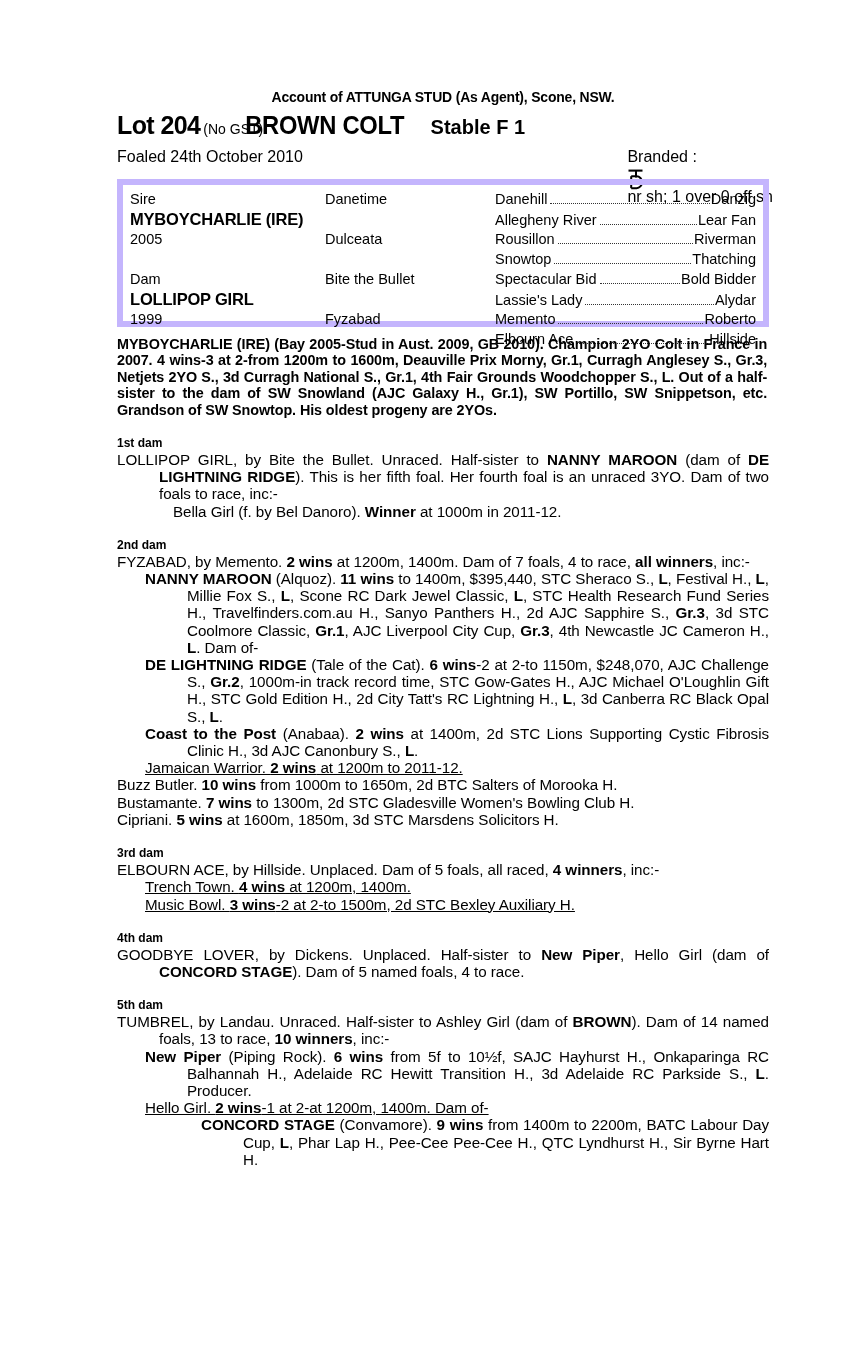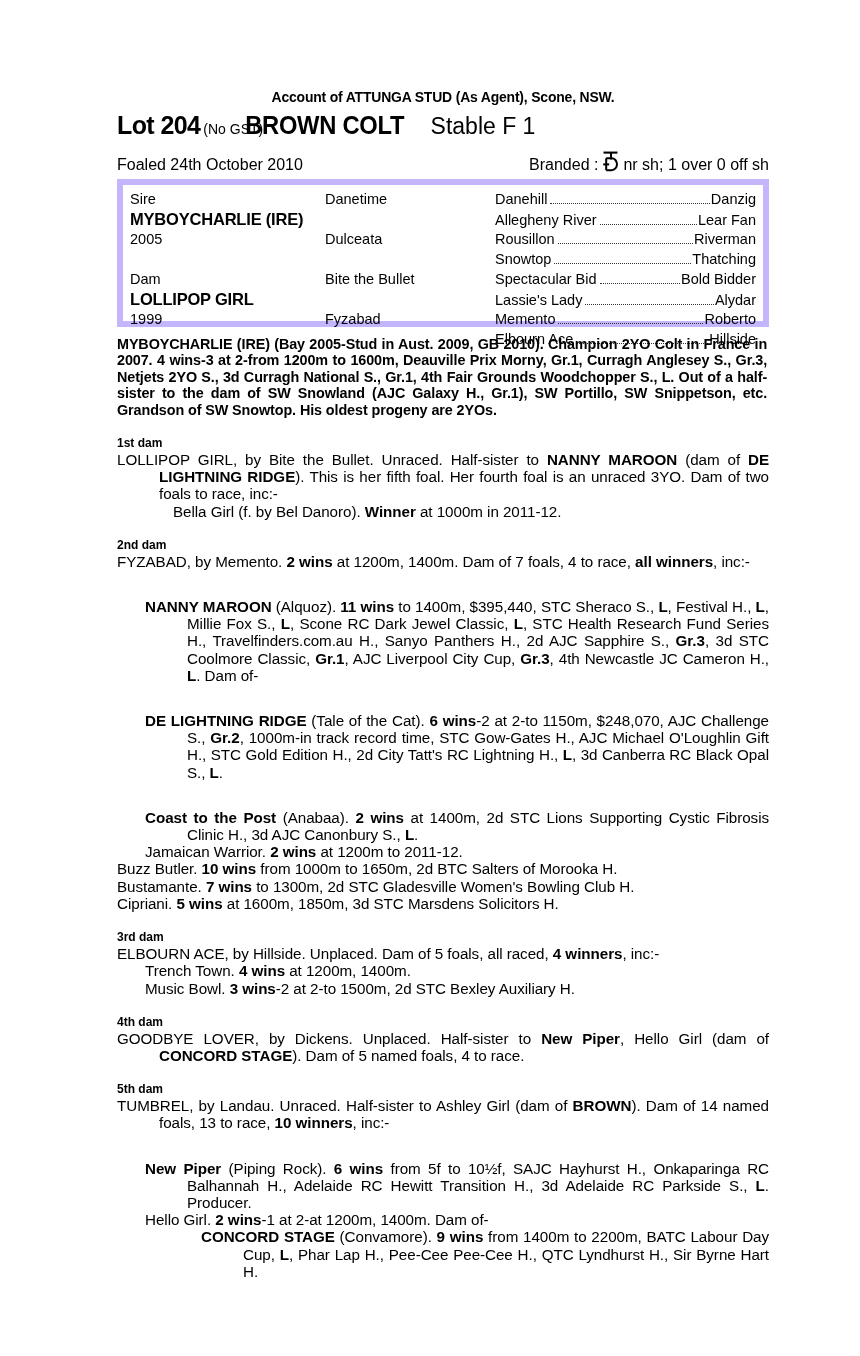--- a/index.html
+++ b/index.html
@@ -62,37 +62,38 @@
   .colt-type {
     font-weight: bold;
     font-size: 25px;
     letter-spacing: -0.3px;
     transform: scaleX(0.95);
     transform-origin: center;
     position: relative;
     left: -22px;
   }
   .stable {
-    font-weight: normal;
-    font-size: 23px;
+    font-weight: bold;
+    font-size: 20px;
     white-space: nowrap;
   }
   .subtitle-row {
     display: flex;
     align-items: baseline;
     justify-content: space-between;
     font-size: 16px;
     margin-top: 7px;
     height: 22px;
   }
   .foaled { white-space: nowrap; }
   .branded {
     white-space: nowrap;
     display: flex;
     align-items: baseline;
+    flex-direction: column;
   }
   .brand-glyph {
     display: inline-block;
     width: 17px;
     height: 22px;
     position: relative;
     margin: 0 4px 0 4px;
     top: 2px;
   }
   .brand-glyph svg { display: block; }
@@ -162,23 +163,23 @@
   .para {
     font-size: 15.2px;
     line-height: 17.2px;
     text-align: justify;
     text-justify: inter-word;
     letter-spacing: -0.05px;
   }
   .para.nojust { text-align: left; }
   .hang1 { padding-left: 42px; text-indent: -42px; }
   .hang1b { margin-left: 56px; }
-  .hang2 { margin-left: 28px; padding-left: 42px; text-indent: -42px; margin-top: 28px; }
+  .hang2 { margin-left: 28px; padding-left: 42px; text-indent: -42px; }
   .hang2b { margin-left: 84px; padding-left: 42px; text-indent: -42px; }
-  .lvl1 { margin-left: 28px; }
+  .lvl1 { margin-left: 28px; text-decoration: underline; }
   b, .b { font-weight: bold; }
 </style>
 </head>
 <body>
 
 <div class="page">
  <div class="content">
 
   <div class="account-line">Account of ATTUNGA STUD (As Agent), Scone, NSW.</div>
 

